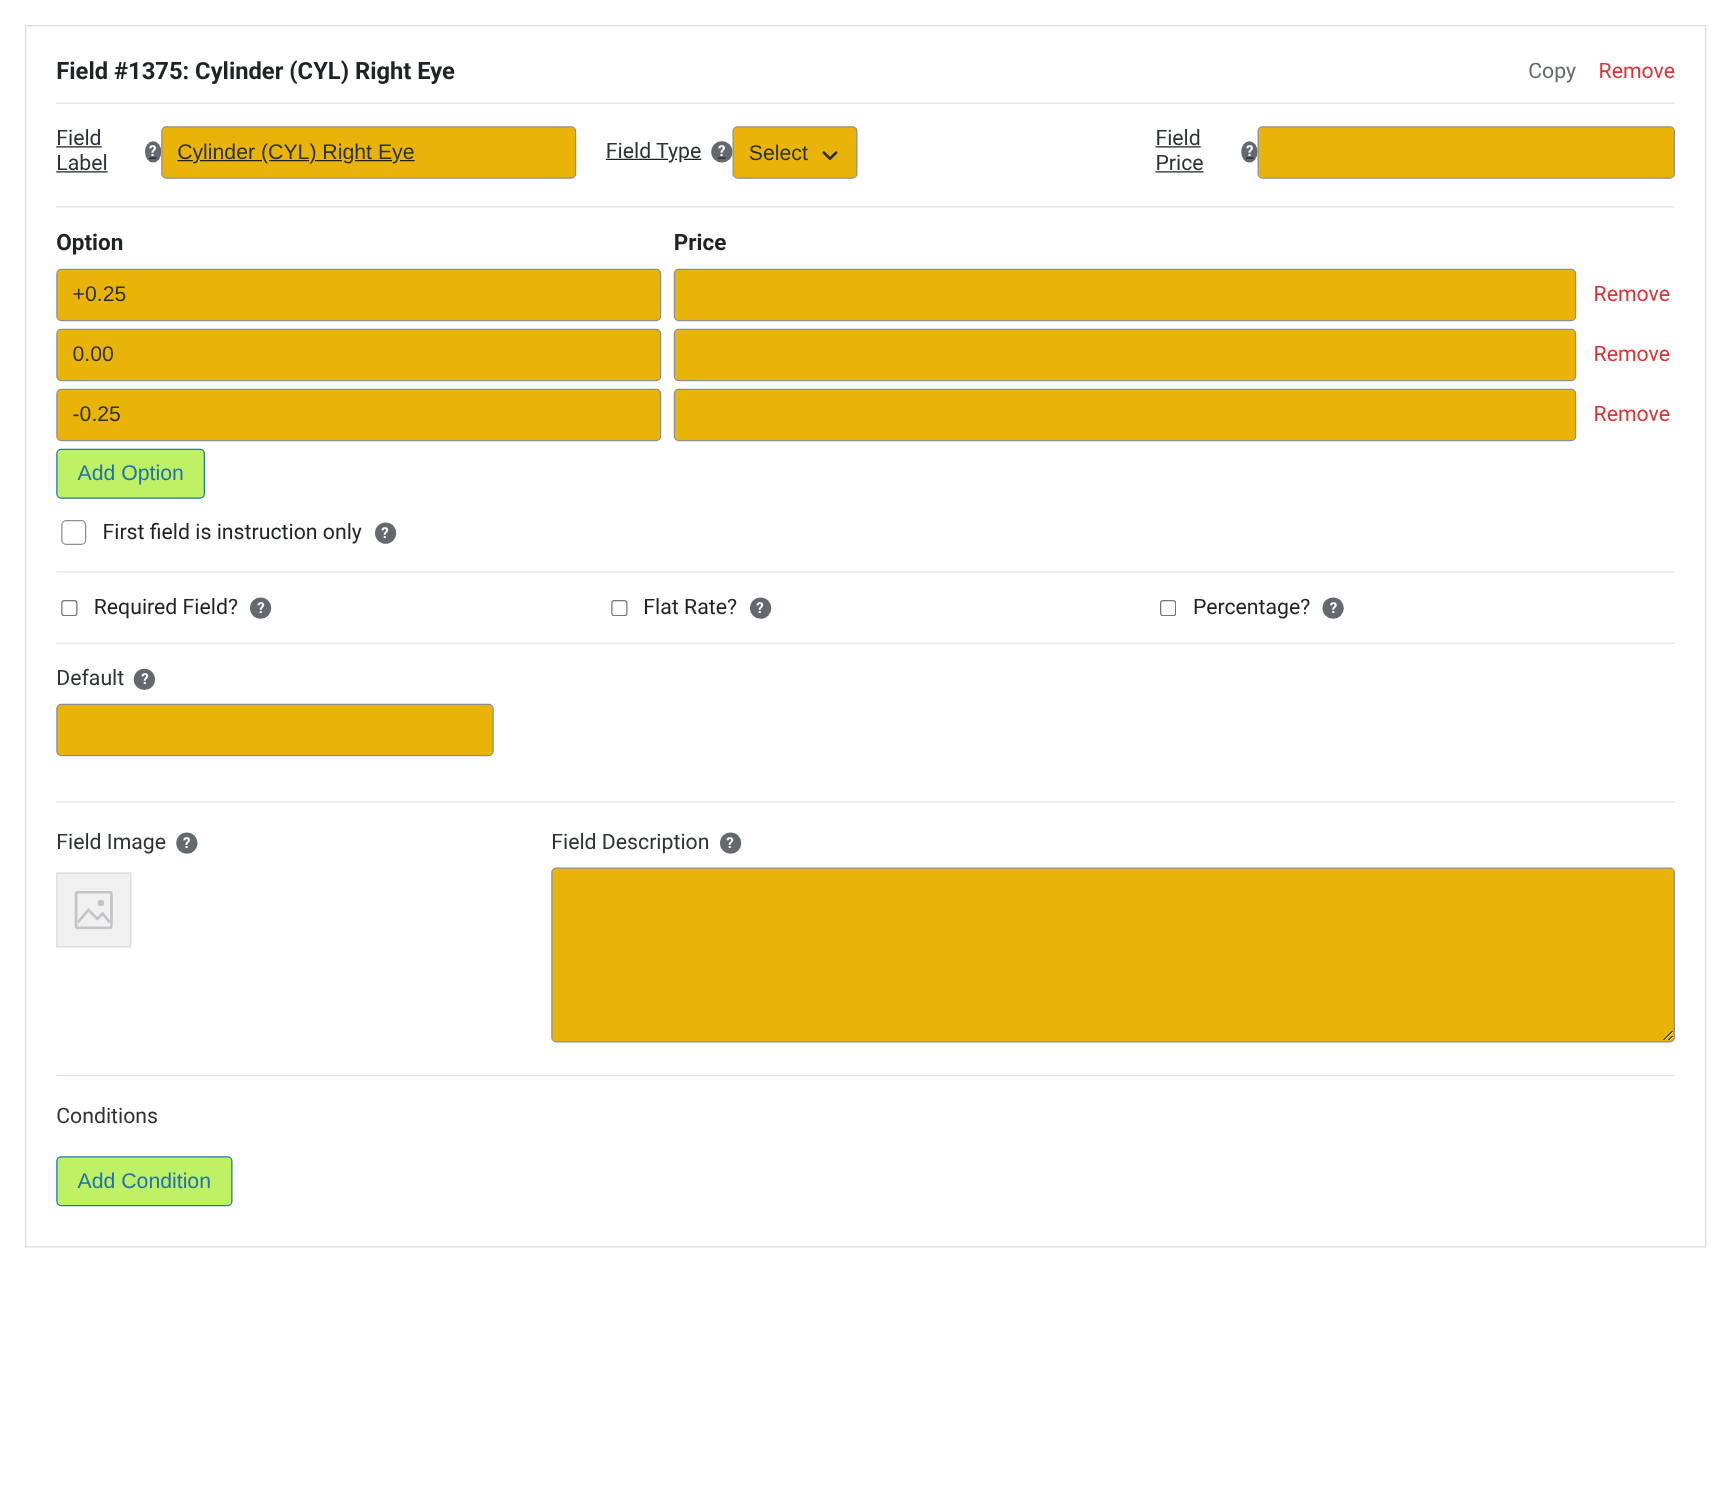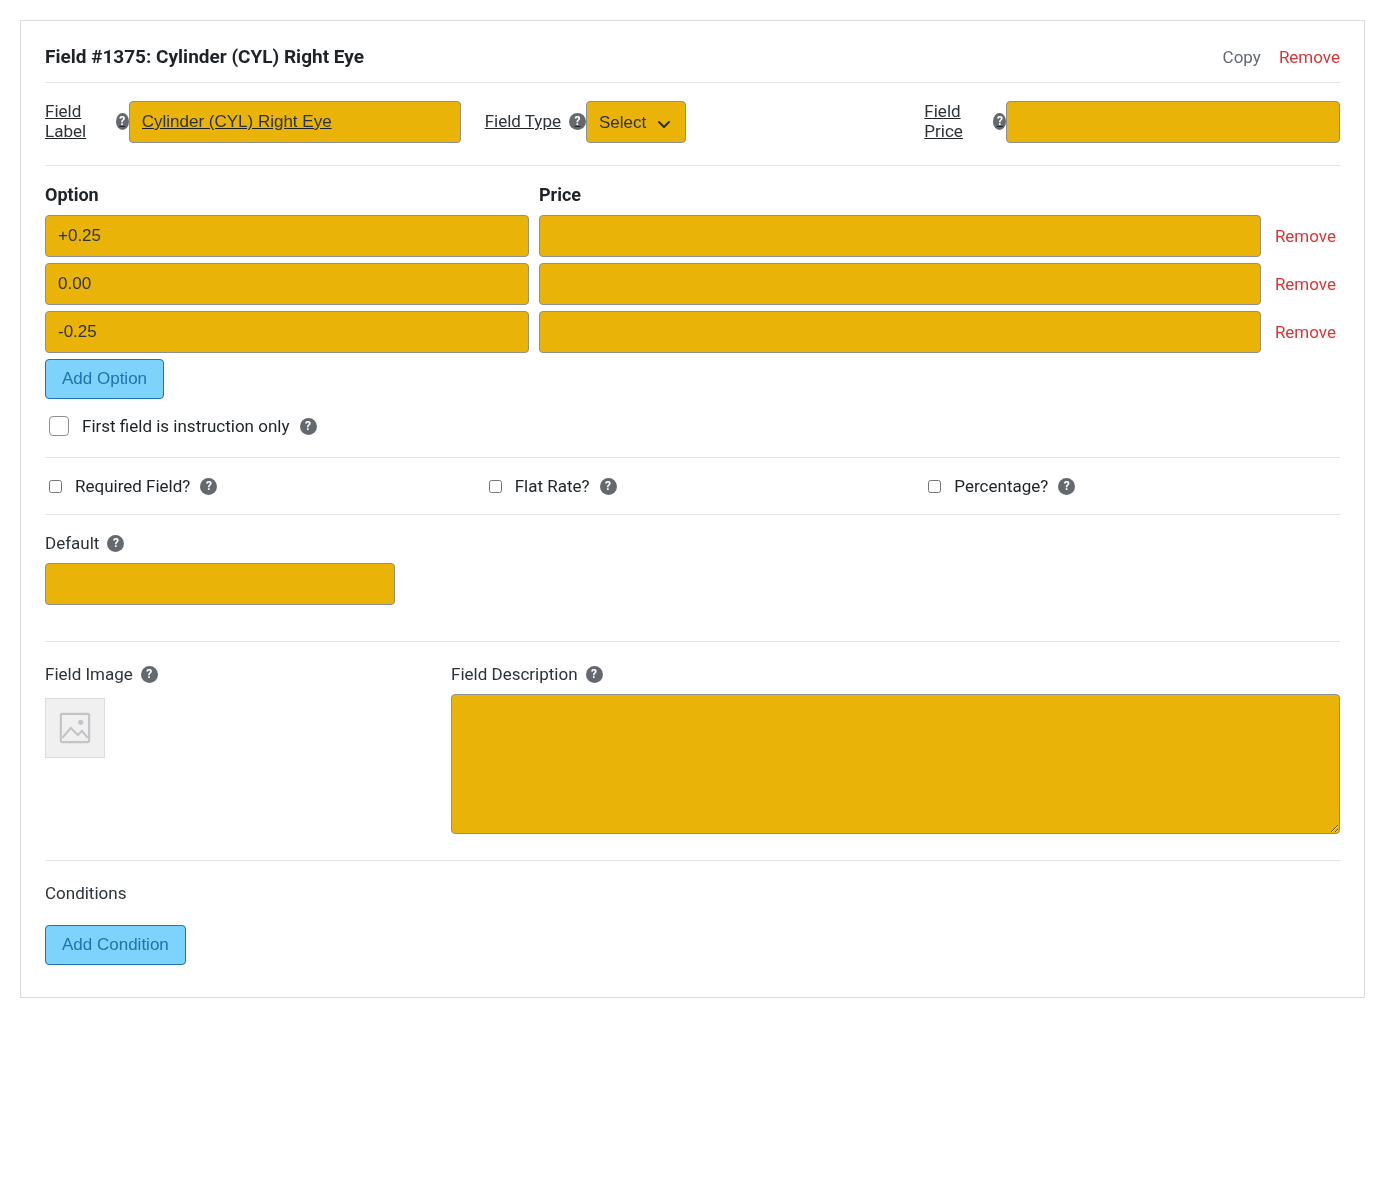--- a/index.html
+++ b/index.html
@@ -106,21 +106,21 @@
   .option-row .opt-input { flex: 0 0 484px; }
   .option-row .price-input { flex: 1; }
   .option-row .remove-opt { color: #d63638; font-size: 17px; cursor: pointer; white-space: nowrap; padding: 0 4px; }
 
   .btn-secondary {
     display: inline-block;
     height: 40px;
     padding: 0 16px;
     font-size: 17px;
     color: #2271b1;
-    background: #7dd3fc;
+    background: #bef264;
     border: 1px solid #2271b1;
     border-radius: 4px;
     cursor: pointer;
   }
 
   .checkbox-row {
     display: flex;
     align-items: center;
     gap: 10px;
     margin-top: 14px;
@@ -141,21 +141,21 @@
     padding: 18px 0;
     border-top: 1px solid #e2e4e7;
     border-bottom: 1px solid #e2e4e7;
     margin: 18px 0 18px 0;
   }
   .check-col { flex: 1; display: flex; align-items: center; gap: 10px; font-size: 17px; }
 
   .default-block { padding-bottom: 36px; border-bottom: 1px solid #e2e4e7; margin-bottom: 22px;}
   .default-block .text-input { width: 350px; }
 
-  .image-desc-row { display: flex; gap: 28px; padding-bottom: 22px; border-bottom: 1px solid #e2e4e7; margin-bottom: 22px;}
+  .image-desc-row { display: flex; gap: 18px; padding-bottom: 22px; border-bottom: 1px solid #e2e4e7; margin-bottom: 22px;}
   .image-col { flex: 0 0 350px; }
   .desc-col { flex: 1; margin-left: 28px; }
 
   .image-placeholder {
     width: 60px; height: 60px;
     background: #f0f0f1;
     border: 1px solid #dcdcde;
     display: flex; align-items: center; justify-content: center;
     margin-top: 14px;
     color: #c3c4c7;

